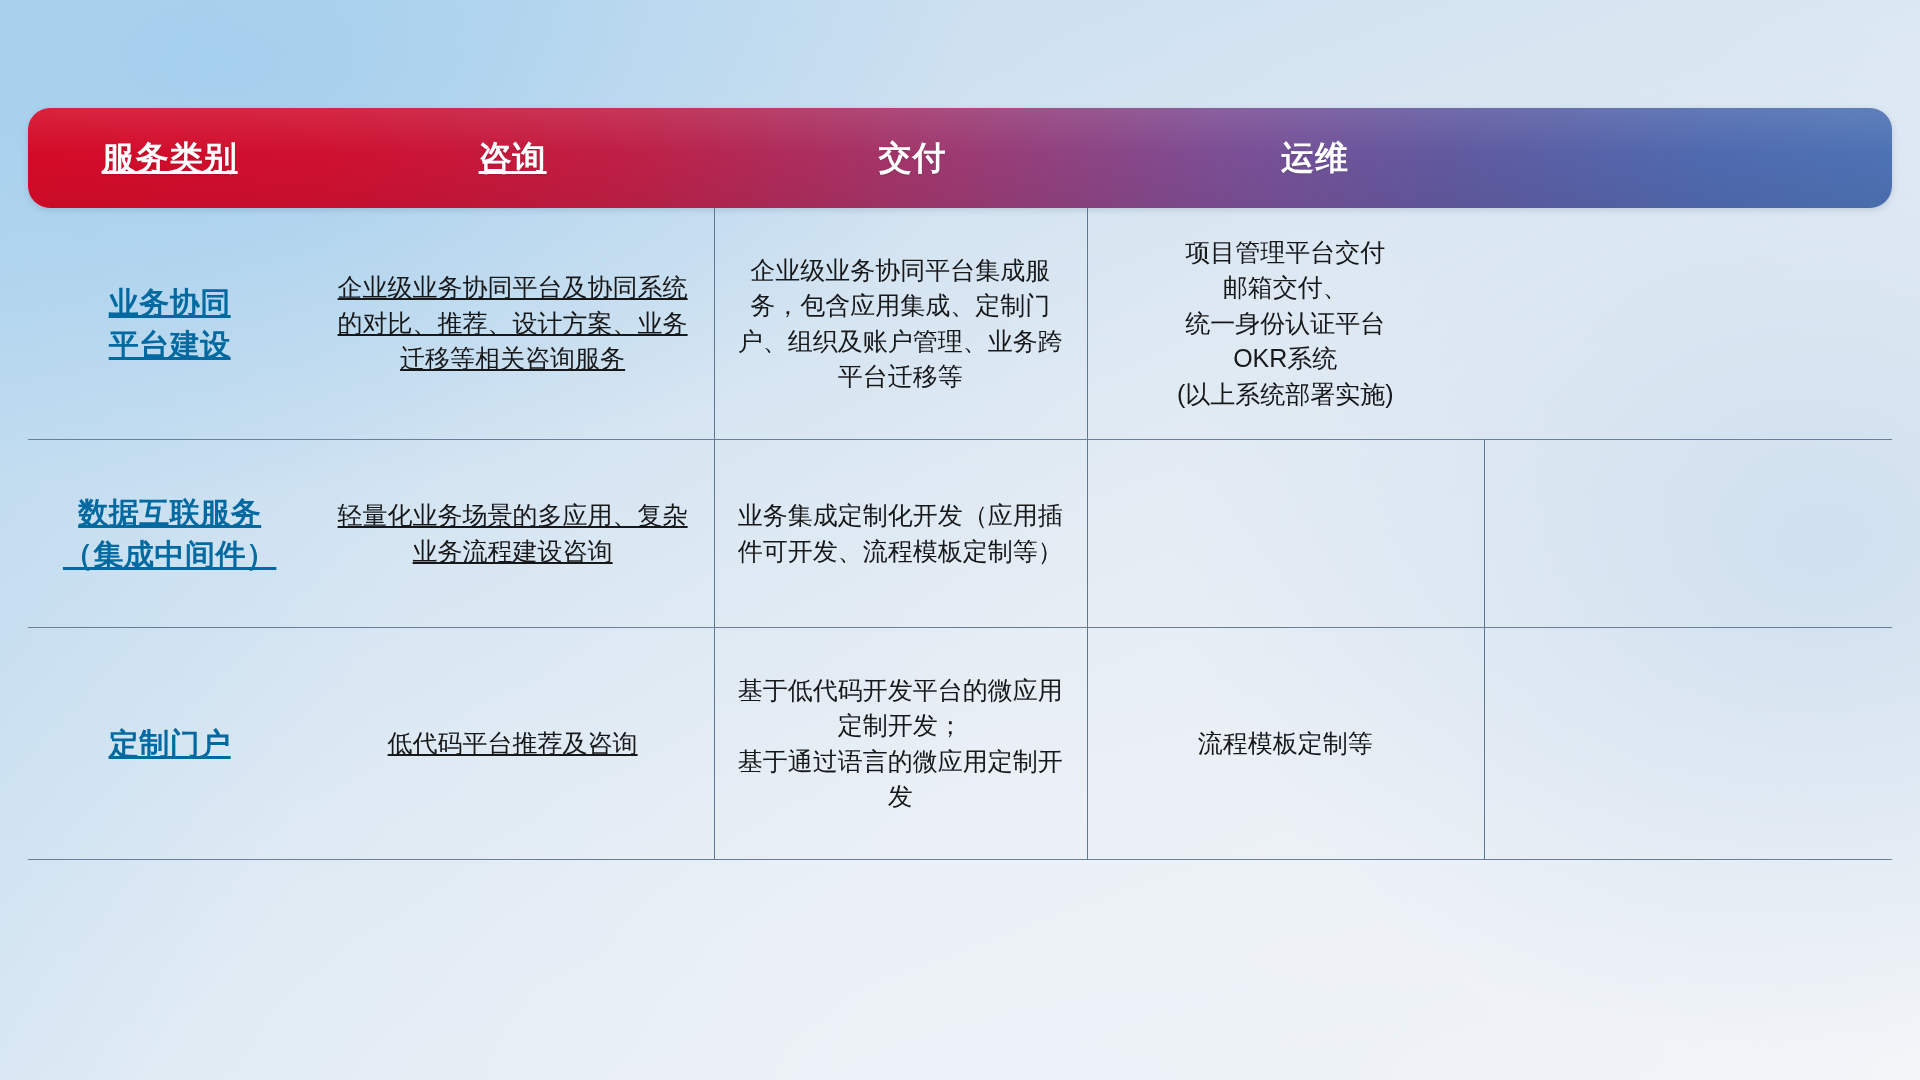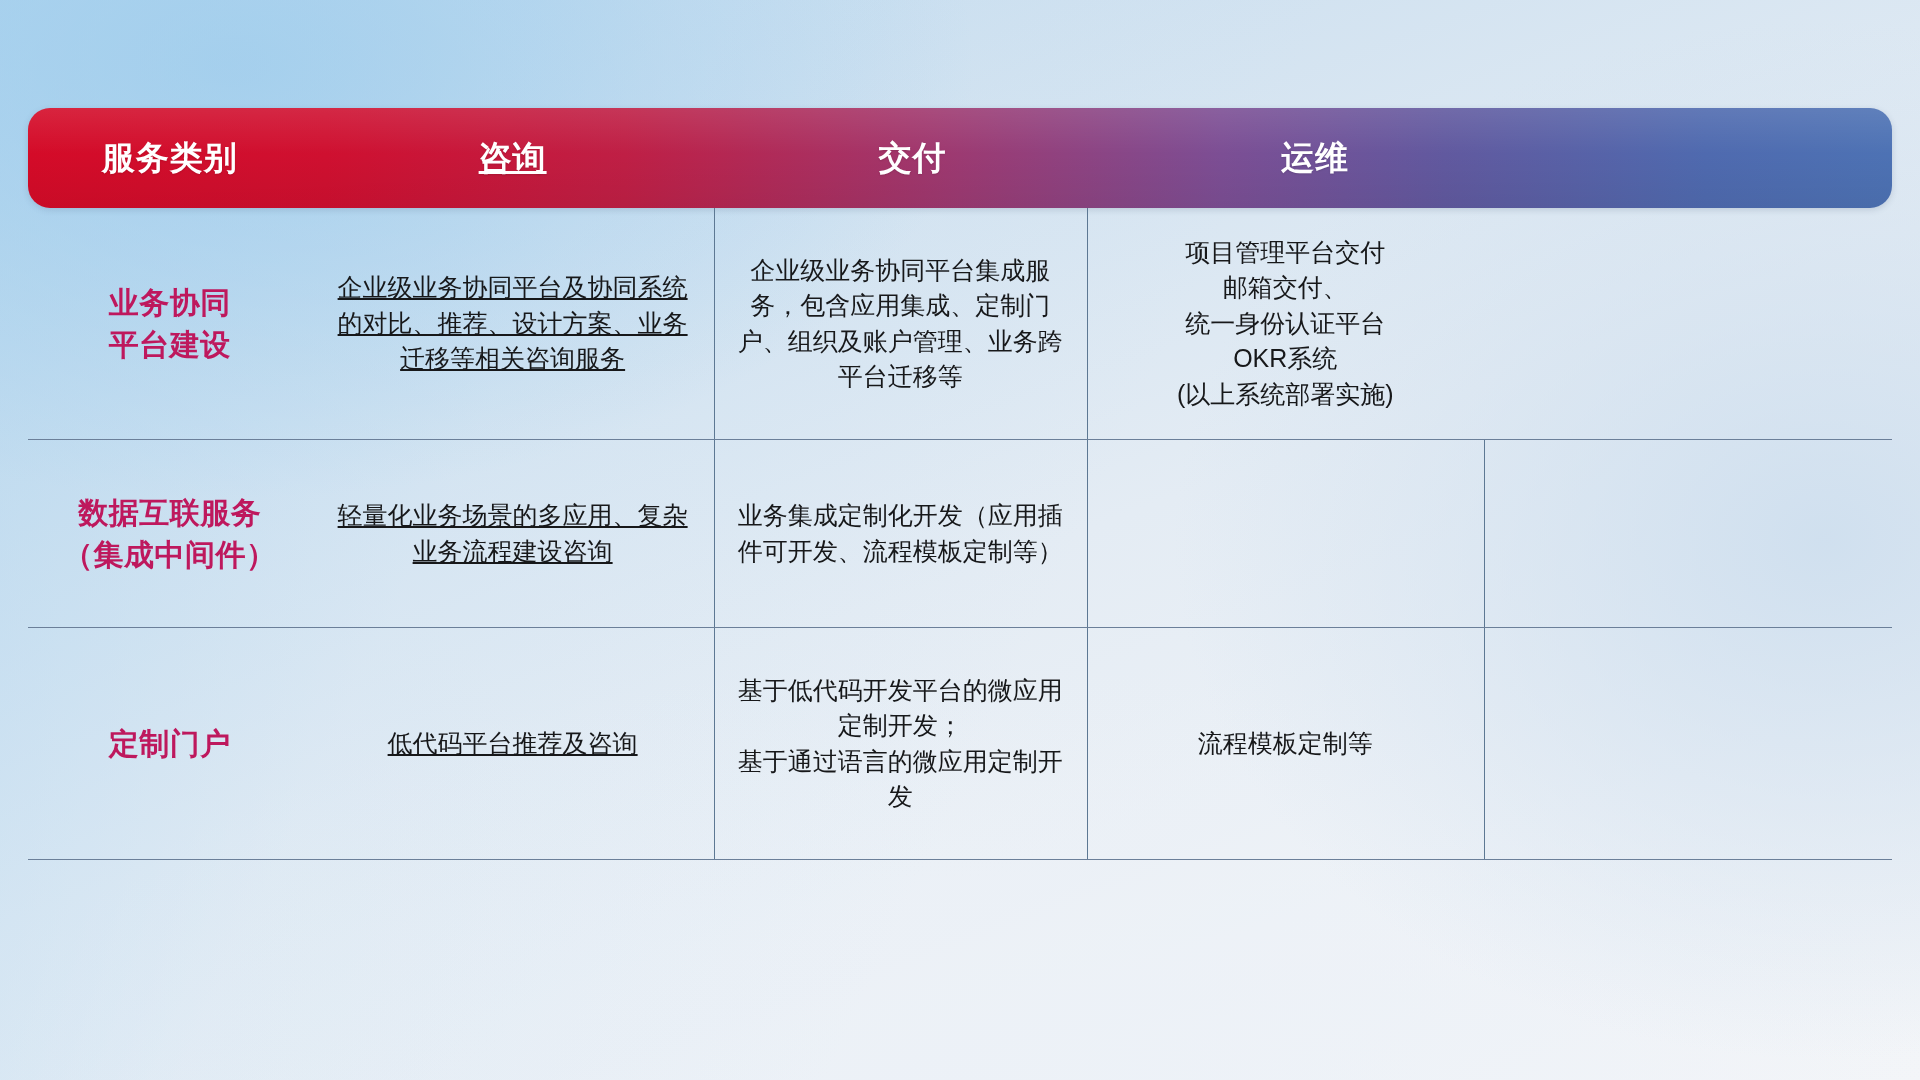--- a/index.html
+++ b/index.html
@@ -89,29 +89,29 @@
     color:#17181a;
   }
   .cell.divider-left::before{
     content:"";
     position:absolute;
     left:0; top:0; bottom:0;
     width:1.5px;
     background:#5d7893;
   }
   .cat {
-    color:#be185d;
+    color:#0369a1;
     font-weight:bold;
     font-size:30px;
     line-height:1.38;
     letter-spacing:0.5px;
   }
 
   
-  .c0 { width:15.2%; }
+  .c0 { width:15.2%;text-decoration:underline; }
   .c1 { width:21.6%;text-decoration:underline; }
   .c2 { width:20.0%; }
   .c3 { width:21.3%; }
   .c4 { width:21.9%;text-align:center; }
 
   .r1 { height:232px; }
   .r2 { height:188px; }
   .r3 { height:232px; }
 </style>
 </head>

